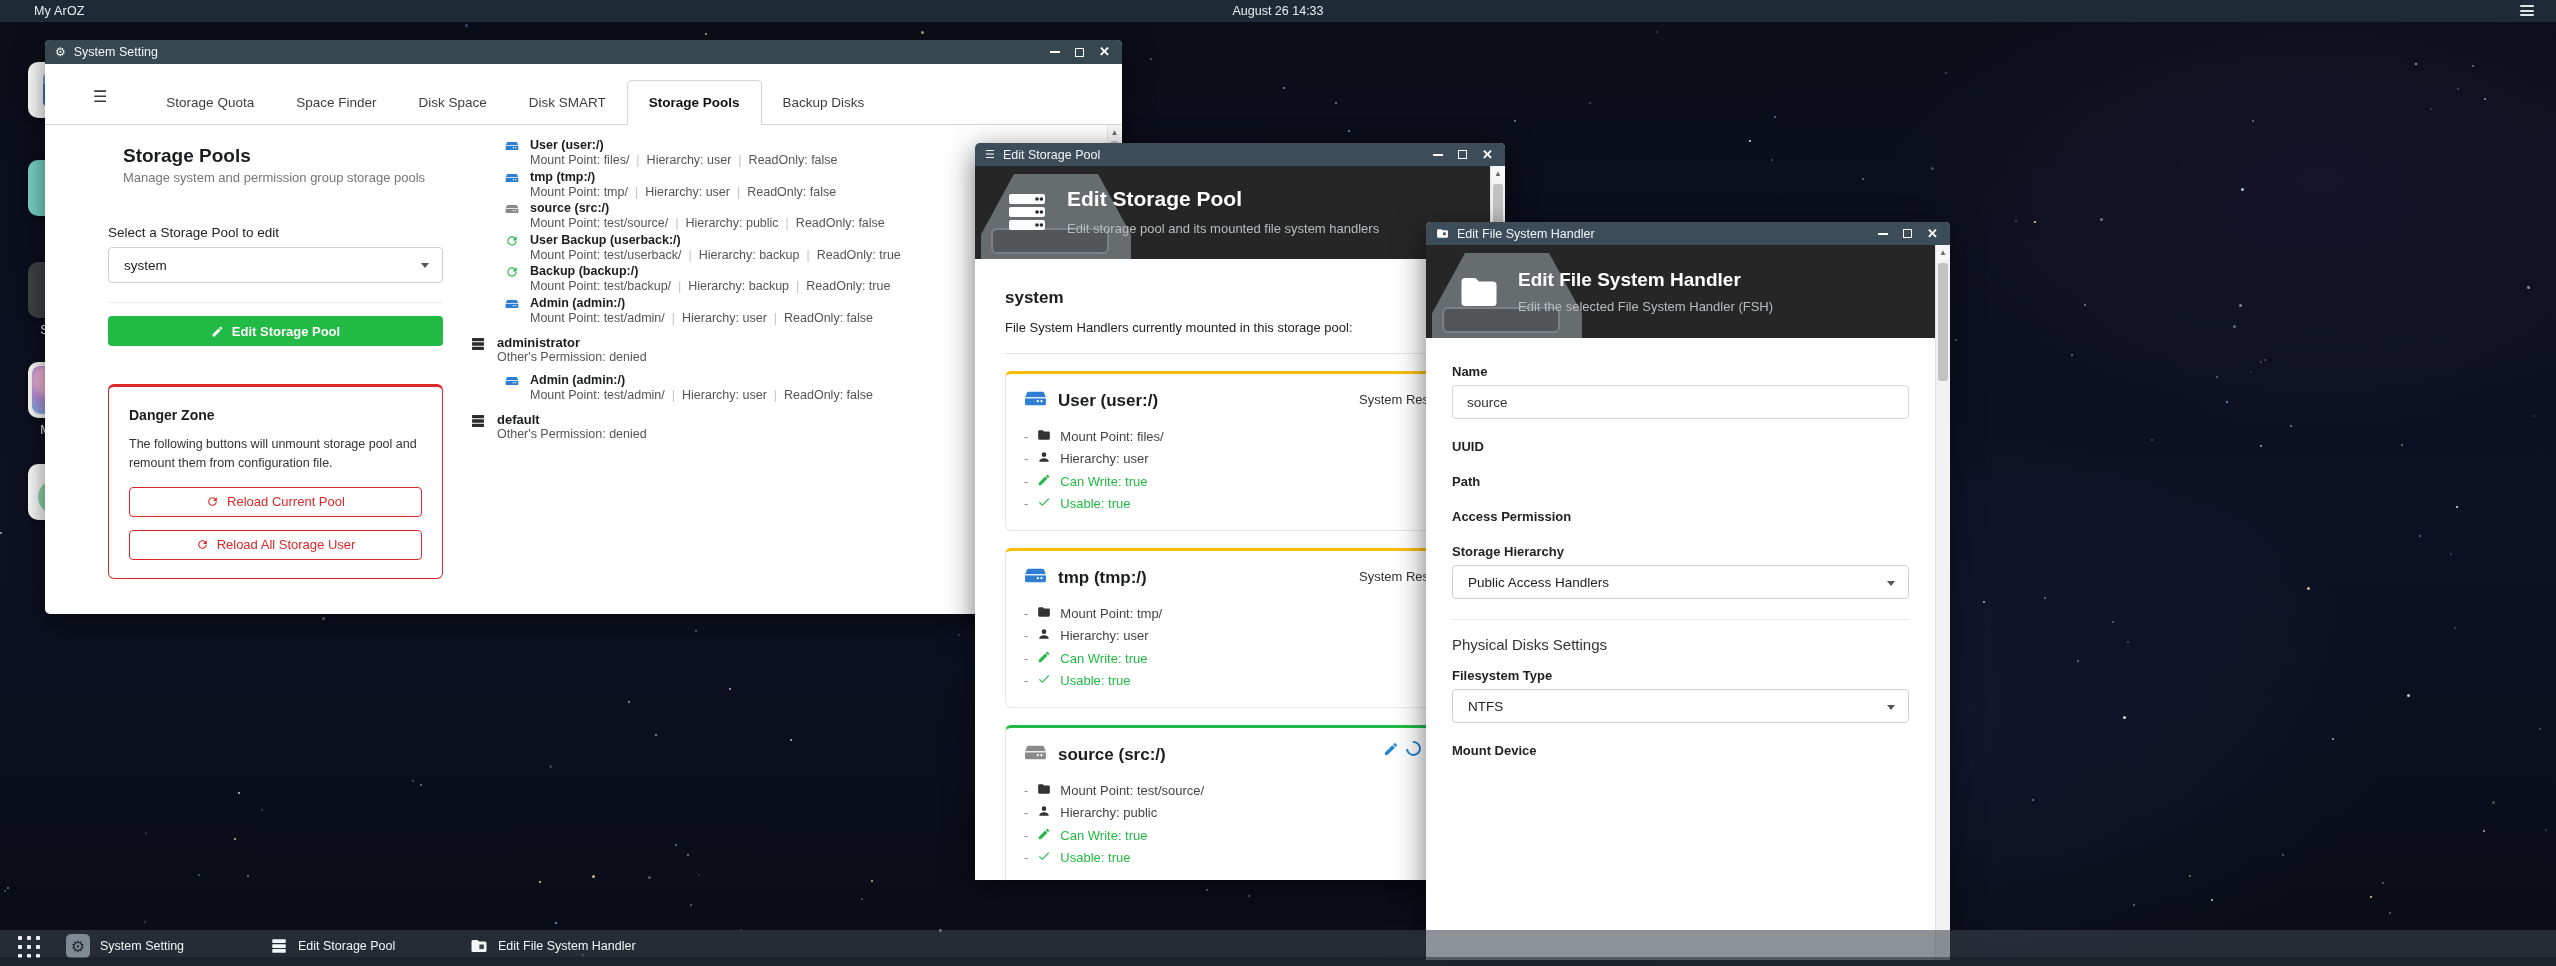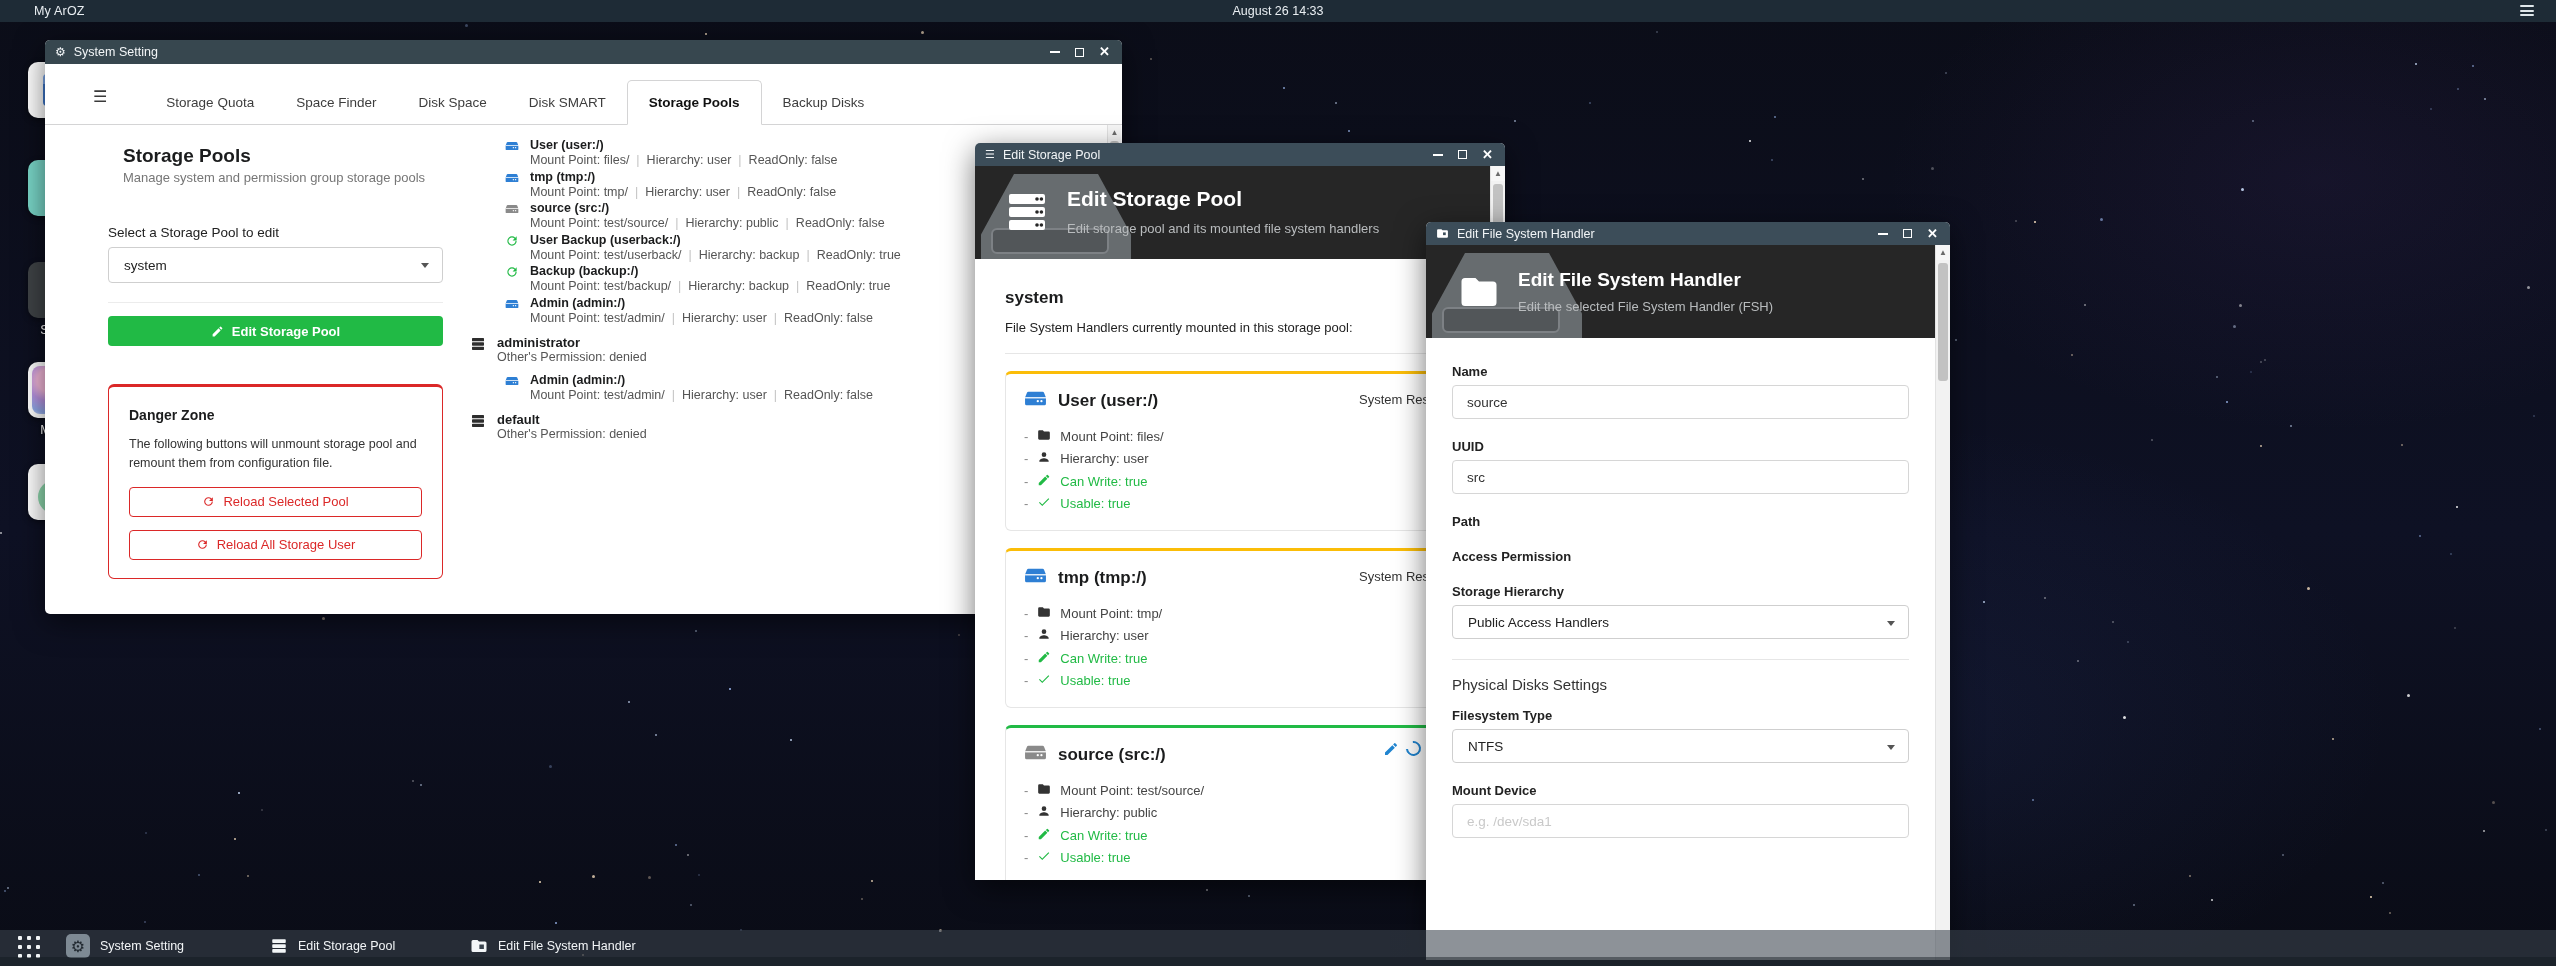--- a/index.html
+++ b/index.html
@@ -485,21 +485,21 @@
           </svg>
         <span>Edit Storage Pool</span>
       </button>
       <div class="danger">
         <h4>Danger Zone</h4>
         <p>The following buttons will unmount storage pool and remount them from configuration file.</p>
         <button class="btn-red">
           <svg viewBox="0 0 24 24">
               <path d="M17.65 6.35A7.95 7.95 0 0 0 12 4a8 8 0 1 0 8 8h-2a6 6 0 1 1-1.76-4.24L13 11h7V4l-2.35 2.35z"></path>
             </svg>
-          <span>Reload Selected Pool</span>
+          <span>Reload Current Pool</span>
         </button>
         <button class="btn-red">
           <svg viewBox="0 0 24 24">
               <path d="M17.65 6.35A7.95 7.95 0 0 0 12 4a8 8 0 1 0 8 8h-2a6 6 0 1 1-1.76-4.24L13 11h7V4l-2.35 2.35z"></path>
             </svg>
           <span>Reload All Storage User</span>
         </button>
       </div>
     </div>
 
@@ -832,21 +832,20 @@
       <div class="sb-arrow">▲</div>
       <div class="sb-thumb"></div>
     </div>
     <div class="pop-content">
       <div class="field">
         <label>Name</label>
         <input value="source" style="">
       </div>
       <div class="field">
         <label>UUID</label>
-        <input value="src" style="">
       </div>
       <div class="field">
         <label>Path</label>
       </div>
       <div class="field">
         <label>Access Permission</label>
       </div>
       <div class="field">
         <label>Storage Hierarchy</label>
         <div class="select">
@@ -858,21 +857,20 @@
       <div class="fsh-section">Physical Disks Settings</div>
       <div class="field">
         <label>Filesystem Type</label>
         <div class="select">
           <span>NTFS</span>
           <i class="caret"></i>
         </div>
       </div>
       <div class="field">
         <label>Mount Device</label>
-        <input placeholder="e.g. /dev/sda1" style="">
       </div>
     </div>
   </div>
 
   <div class="topbar">
     <span class="brand">My ArOZ</span>
     <span class="clock">August 26 14:33</span>
     <span class="menu">
         <i></i>
         <i></i>

